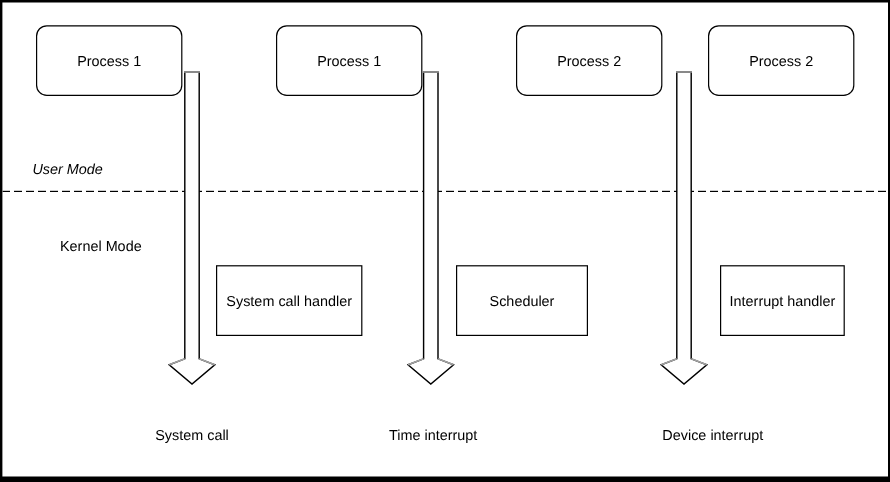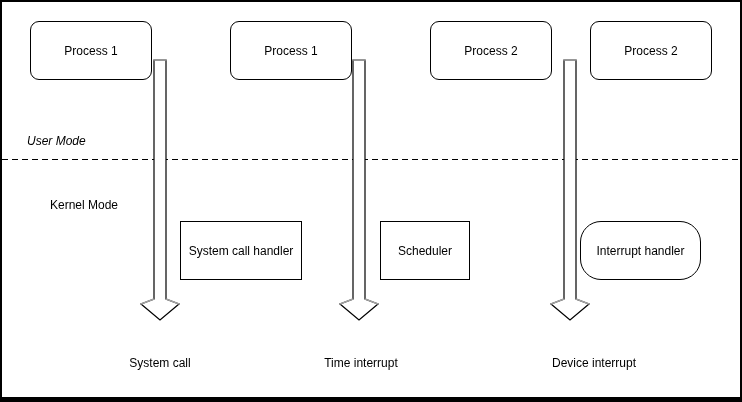--- a/index.html
+++ b/index.html
@@ -32,22 +32,22 @@
     white-space: nowrap;
   }
   .process { width: 122px; height: 59px; top: 19px; border-radius: 9px; }
   .process-1 { left: 28px; }
   .process-2 { left: 228px; }
   .process-3 { left: 428px; }
   .process-4 { left: 588px; }
 
   .handler { height: 59px; top: 219px; text-align: right; }
   .handler-1 { left: 178px; width: 122px; }
-  .handler-2 { left: 378px; width: 90px; }
-  .handler-3 { left: 578px; width: 121px; border-radius: 21px; }
+  .handler-2 { left: 378px; width: 110px; }
+  .handler-3 { left: 598px; width: 104px; }
 
   .mode-label {
     position: absolute;
     white-space: nowrap;
   }
   .user-mode { left: 25px; top: 132px; font-style: italic; }
   .kernel-mode { left: 20px; top: 196px; margin-left: 28px; }
 
   .divider {
     position: absolute;

